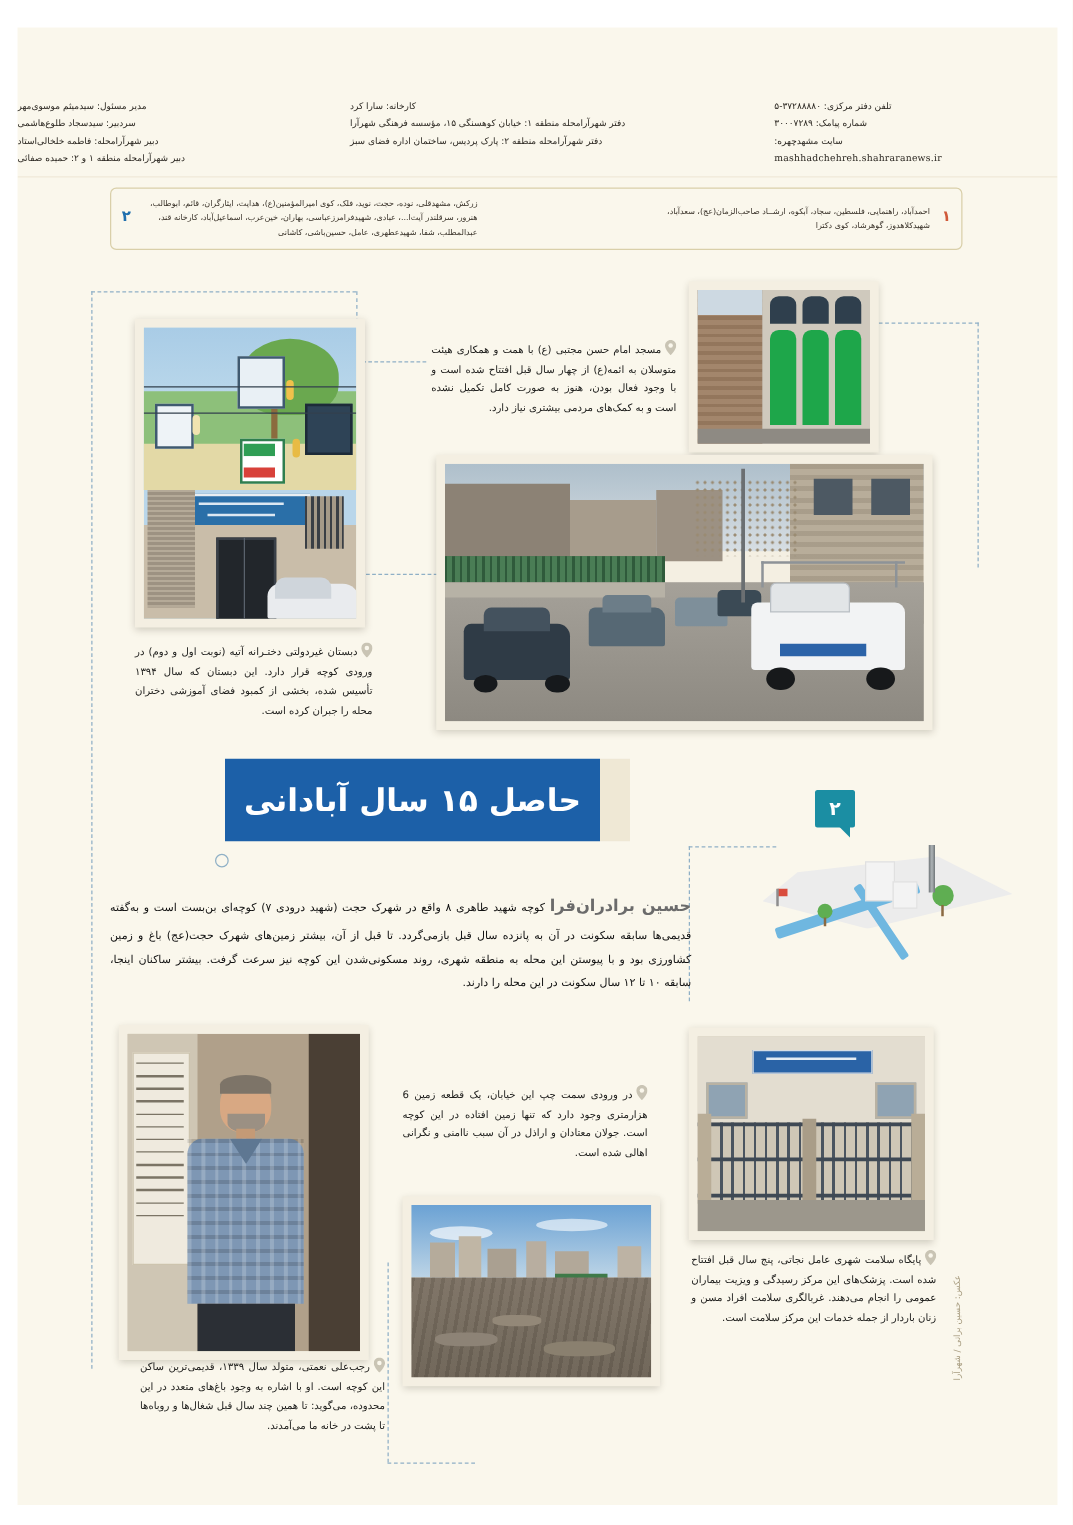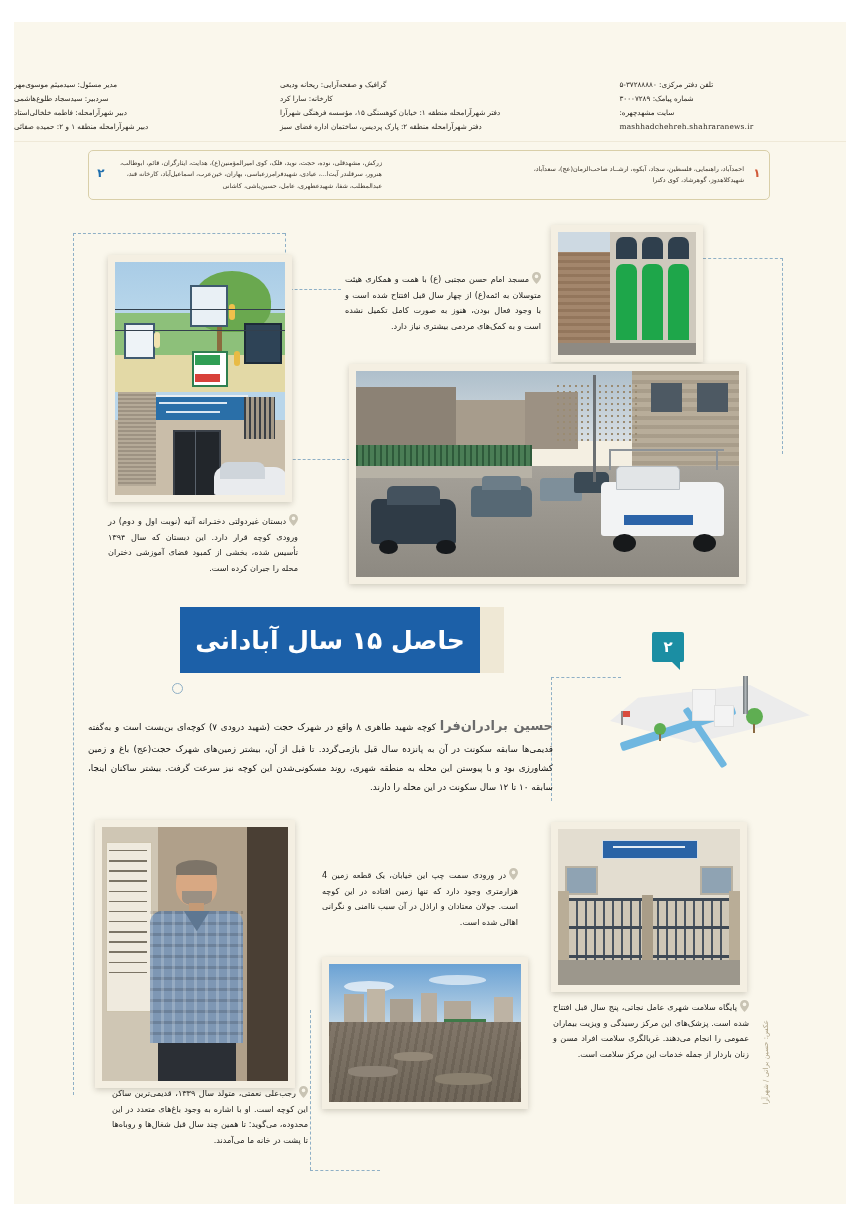--- a/index.html
+++ b/index.html
@@ -183,21 +183,20 @@
 <div class="page">
 
   <div class="masthead">
     <div class="mast-col c1">
       <div class="line">مدیر مسئول: سیدمیثم موسوی‌مهر</div>
       <div class="line">سردبیر: سیدسجاد طلوع‌هاشمی</div>
       <div class="line">دبیر شهرآرامحله: فاطمه خلخالی‌استاد</div>
       <div class="line">دبیر شهرآرامحله منطقه ۱ و ۲: حمیده صفائی</div>
     </div>
     <div class="mast-col c2">
-      <div class="line">گرافیک و صفحه‌آرایی: ریحانه ودیعی</div>
       <div class="line">کارخانه: سارا کرد</div>
       <div class="line">دفتر شهرآرامحله منطقه ۱: خیابان کوهسنگی ۱۵، مؤسسه فرهنگی شهرآرا</div>
       <div class="line">دفتر شهرآرامحله منطقه ۲: پارک پردیس، ساختمان اداره فضای سبز</div>
     </div>
     <div class="mast-col c3">
       <div class="line">تلفن دفتر مرکزی: ۳۷۲۸۸۸۸۰-۵</div>
       <div class="line">شماره پیامک: ۳۰۰۰۷۲۸۹</div>
       <div class="line">سایت مشهدچهره:</div>
       <div class="line latin">mashhadchehreh.shahraranews.ir</div>
     </div>
@@ -442,21 +441,21 @@
       <div style="position:absolute;left:46%;top:42%;width:6%;height:44%;background:#a99d88;"></div>
 
       <div style="position:absolute;left:0;bottom:0;width:100%;height:16%;background:#9c978c;"></div>
     </div>
   </div>
 
   <div class="cap" style="left:322px;top:868px;width:196px;">
     <span class="pin"><svg width="9" height="12" viewBox="0 0 9 12">
           <path d="M4.5 0C2 0 0 2 0 4.5 0 7.6 4.5 12 4.5 12S9 7.6 9 4.5C9 2 7 0 4.5 0z" fill="#c9c4b4"></path>
           <circle cx="4.5" cy="4.4" r="1.8" fill="#faf7ec"></circle>
-        </svg></span><span>در ورودی سمت چپ این خیابان، یک قطعه زمین 4 هزارمتری وجود دارد که تنها زمین افتاده در این کوچه است. جولان معتادان و اراذل در آن سبب ناامنی و نگرانی اهالی شده است.</span>
+        </svg></span><span>در ورودی سمت چپ این خیابان، یک قطعه زمین 6 هزارمتری وجود دارد که تنها زمین افتاده در این کوچه است. جولان معتادان و اراذل در آن سبب ناامنی و نگرانی اهالی شده است.</span>
   </div>
 
   <div class="photo" style="left:322px;top:957px;width:206px;height:152px;">
     <div class="inner">
       <div style="position:absolute;left:0;top:0;width:100%;height:42%;background:linear-gradient(#6ba2d4,#bcd4e6);"></div>
 
       <div style="position:absolute;left:8%;top:12%;width:26%;height:8%;background:#ffffffaa;border-radius:50%;"></div>
       <div style="position:absolute;left:52%;top:8%;width:30%;height:7%;background:#ffffff99;border-radius:50%;"></div>
 
       <div style="position:absolute;left:8%;top:22%;width:10%;height:20%;background:#b5ab9b;"></div>

